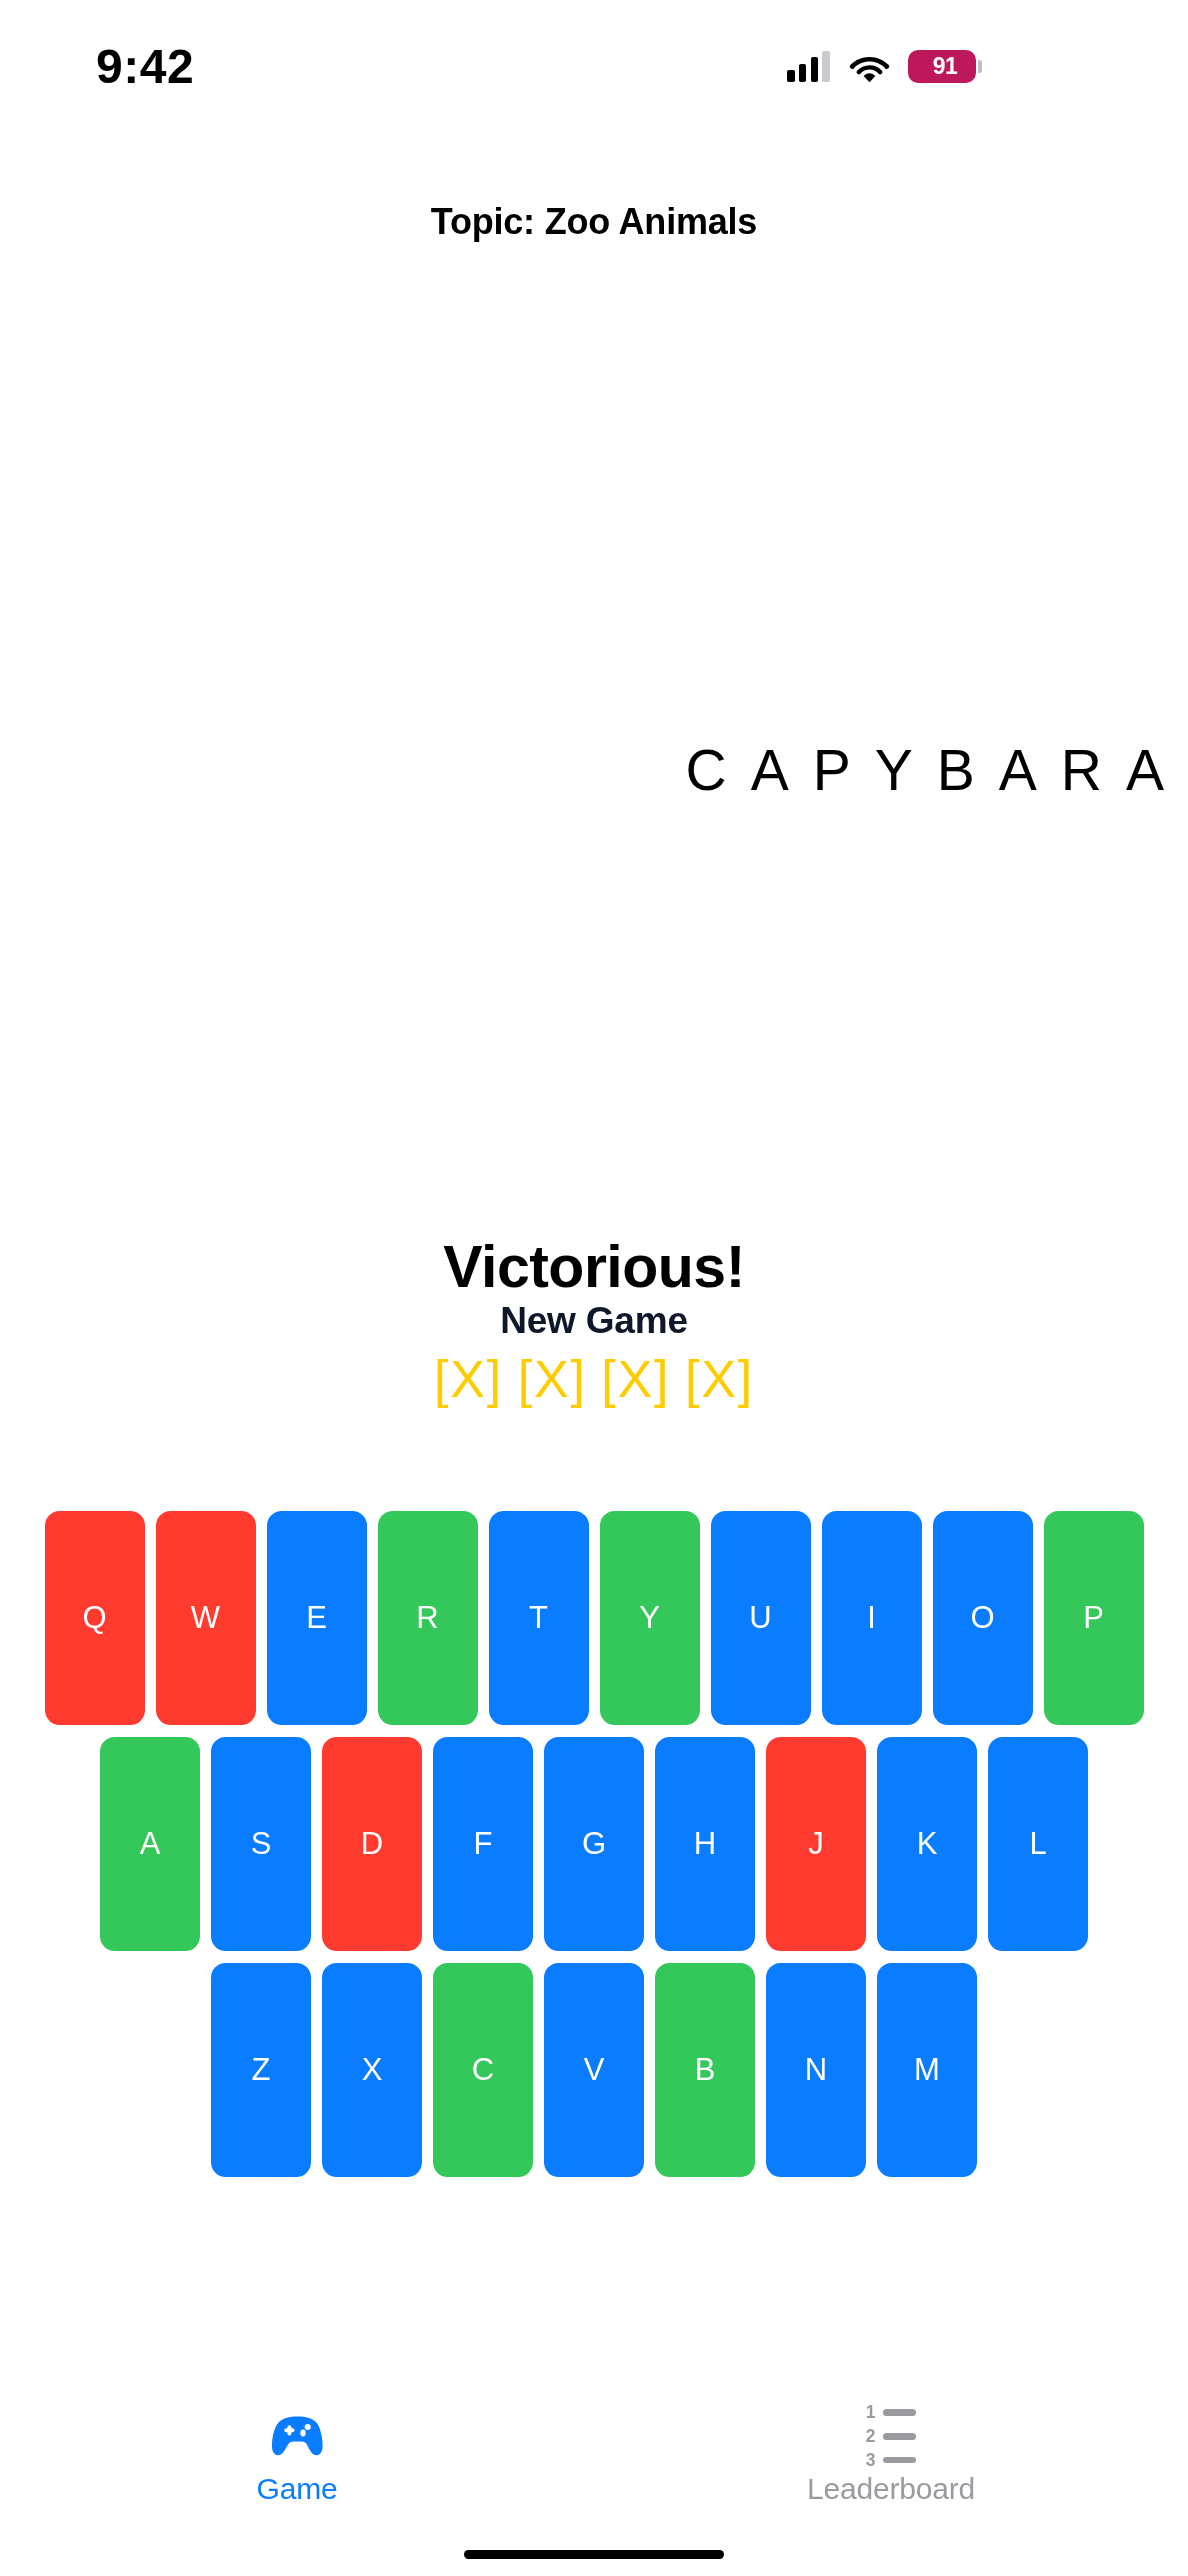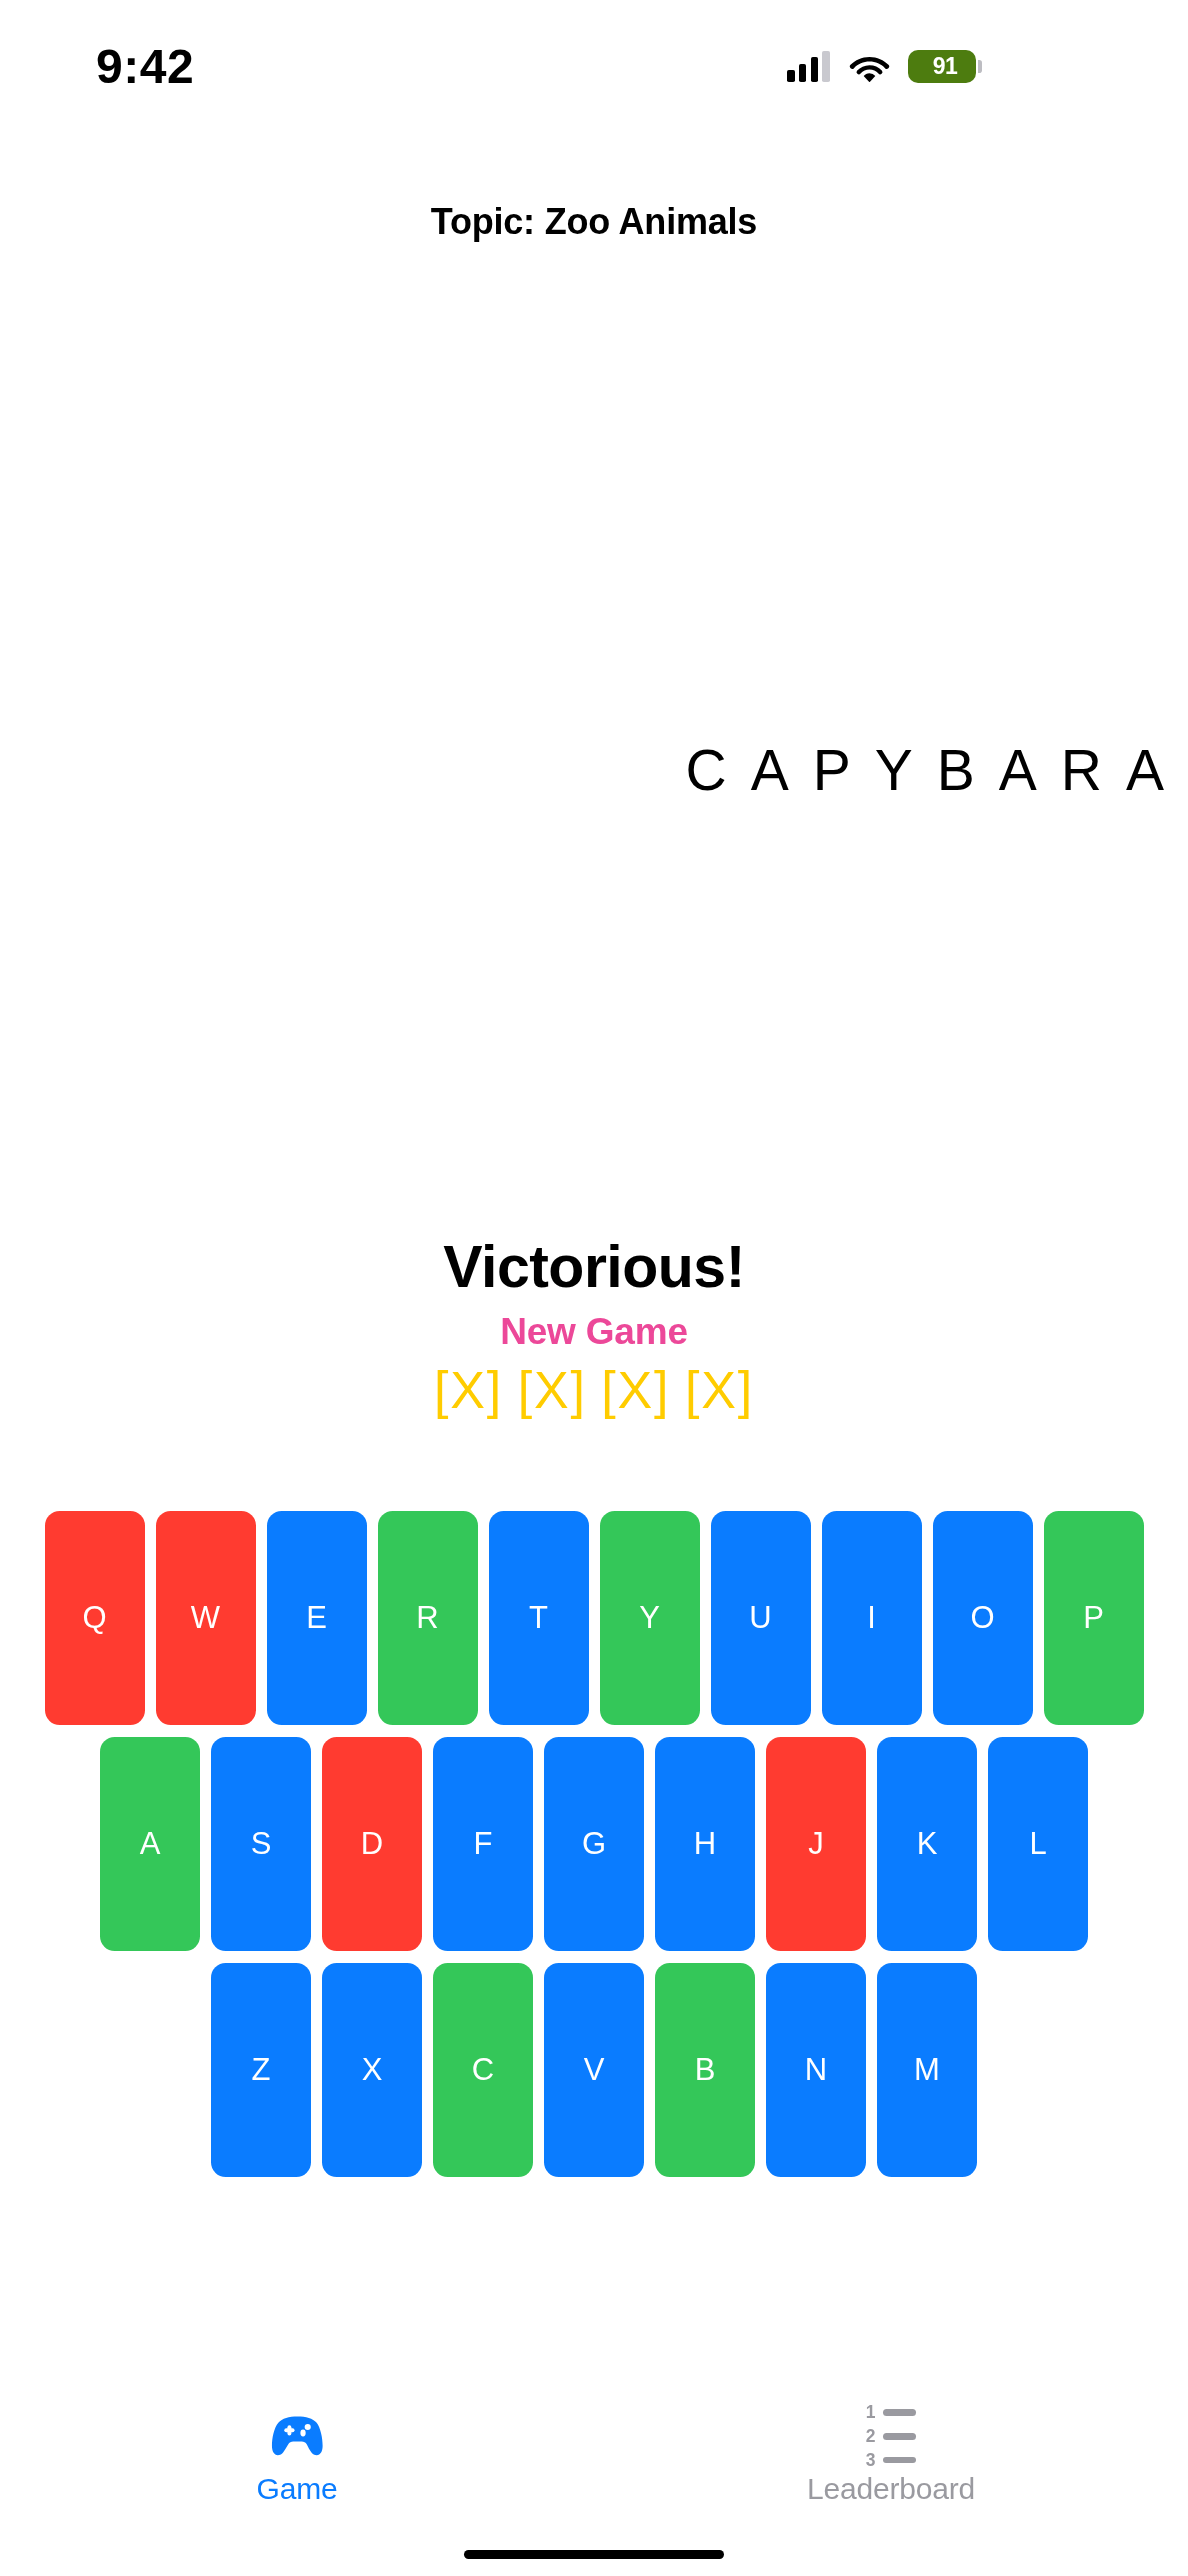--- a/index.html
+++ b/index.html
@@ -27,21 +27,21 @@
   .ic-cell i{ display:block; width:7.8px; border-radius:1.8px; background:#000; }
   .ic-cell i:nth-child(1){ height:12px; }
   .ic-cell i:nth-child(2){ height:18.4px; }
   .ic-cell i:nth-child(3){ height:25px; }
   .ic-cell i:nth-child(4){ height:31px; background:#c9c9cf; }
 
   .ic-wifi{ width:41px; height:31px; display:block; }
 
   .ic-batt{
     position:relative; width:68px; height:33px; border-radius:10px;
-    background:#4d7c0f; display:flex; align-items:center; justify-content:center;padding-left:6px;
+    background:#be185d; display:flex; align-items:center; justify-content:center;padding-left:6px;
   }
   .ic-batt span{
     font-size:23px; font-weight:700; color:#fff; letter-spacing:-0.5px;
     line-height:1;
   }
   .ic-batt::after{
     content:""; position:absolute; right:-6.4px; top:10px;
     width:4.6px; height:13px; border-radius:0 2.8px 2.8px 0; background:#bdbdc2;
   }
 
@@ -63,22 +63,21 @@
 
   
   .result{
     position:absolute; top:1235px; left:0; width:1188px; text-align:center;
   }
   .result-status{
     font-size:59px; font-weight:400; color:#34c759; line-height:1.1;
     letter-spacing:-0.5px;
   }
   .new-game{
-    margin-top:11px;
-    font-size:37px; font-weight:700; color:#ec4899; letter-spacing:-0.2px;
+    font-size:37px; font-weight:700; color:#0f172a; letter-spacing:-0.2px;
     display:inline-block; cursor:pointer;
   }
   .lives{
     margin-top:7.4px;
     font-size:52px; font-weight:400; color:#ffcc00; letter-spacing:1.8px;
     display:flex; justify-content:center; gap:14.7px;
   }
   .life{ display:inline-block; }
 
   

